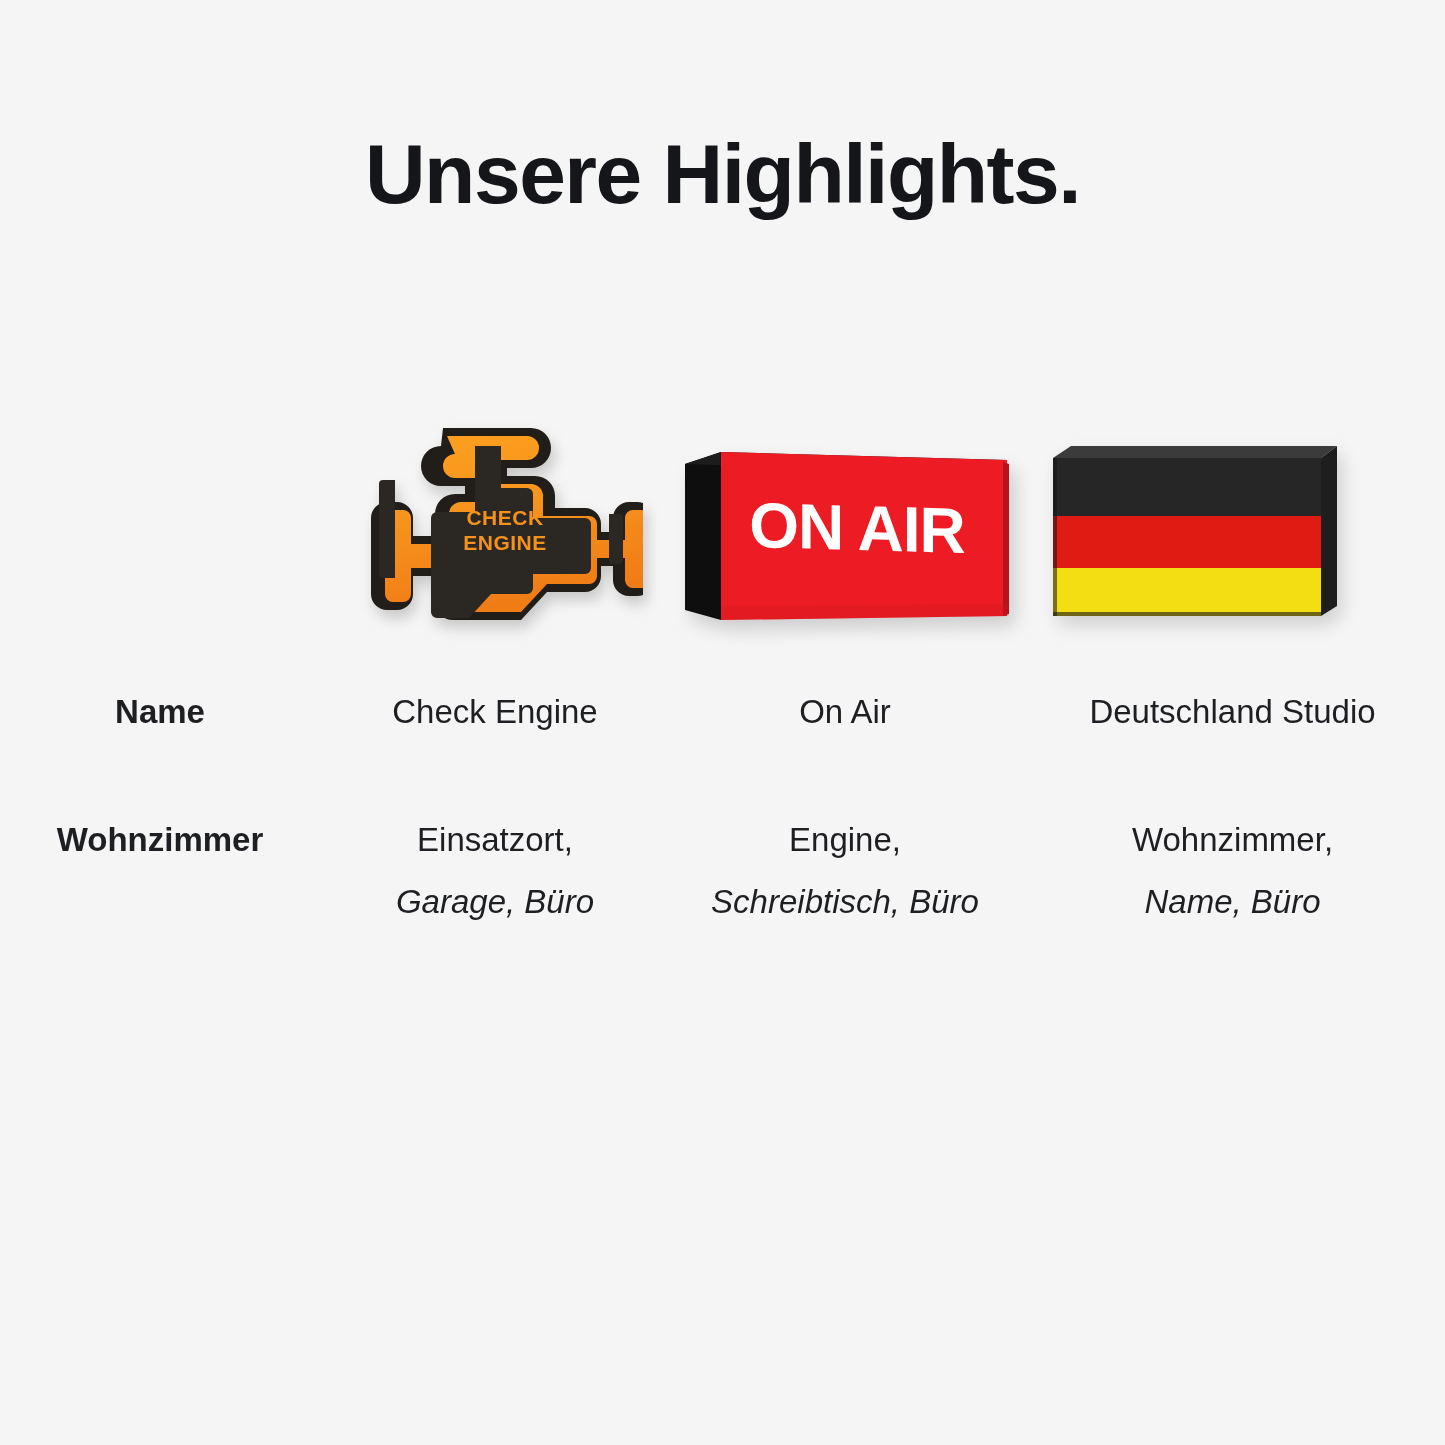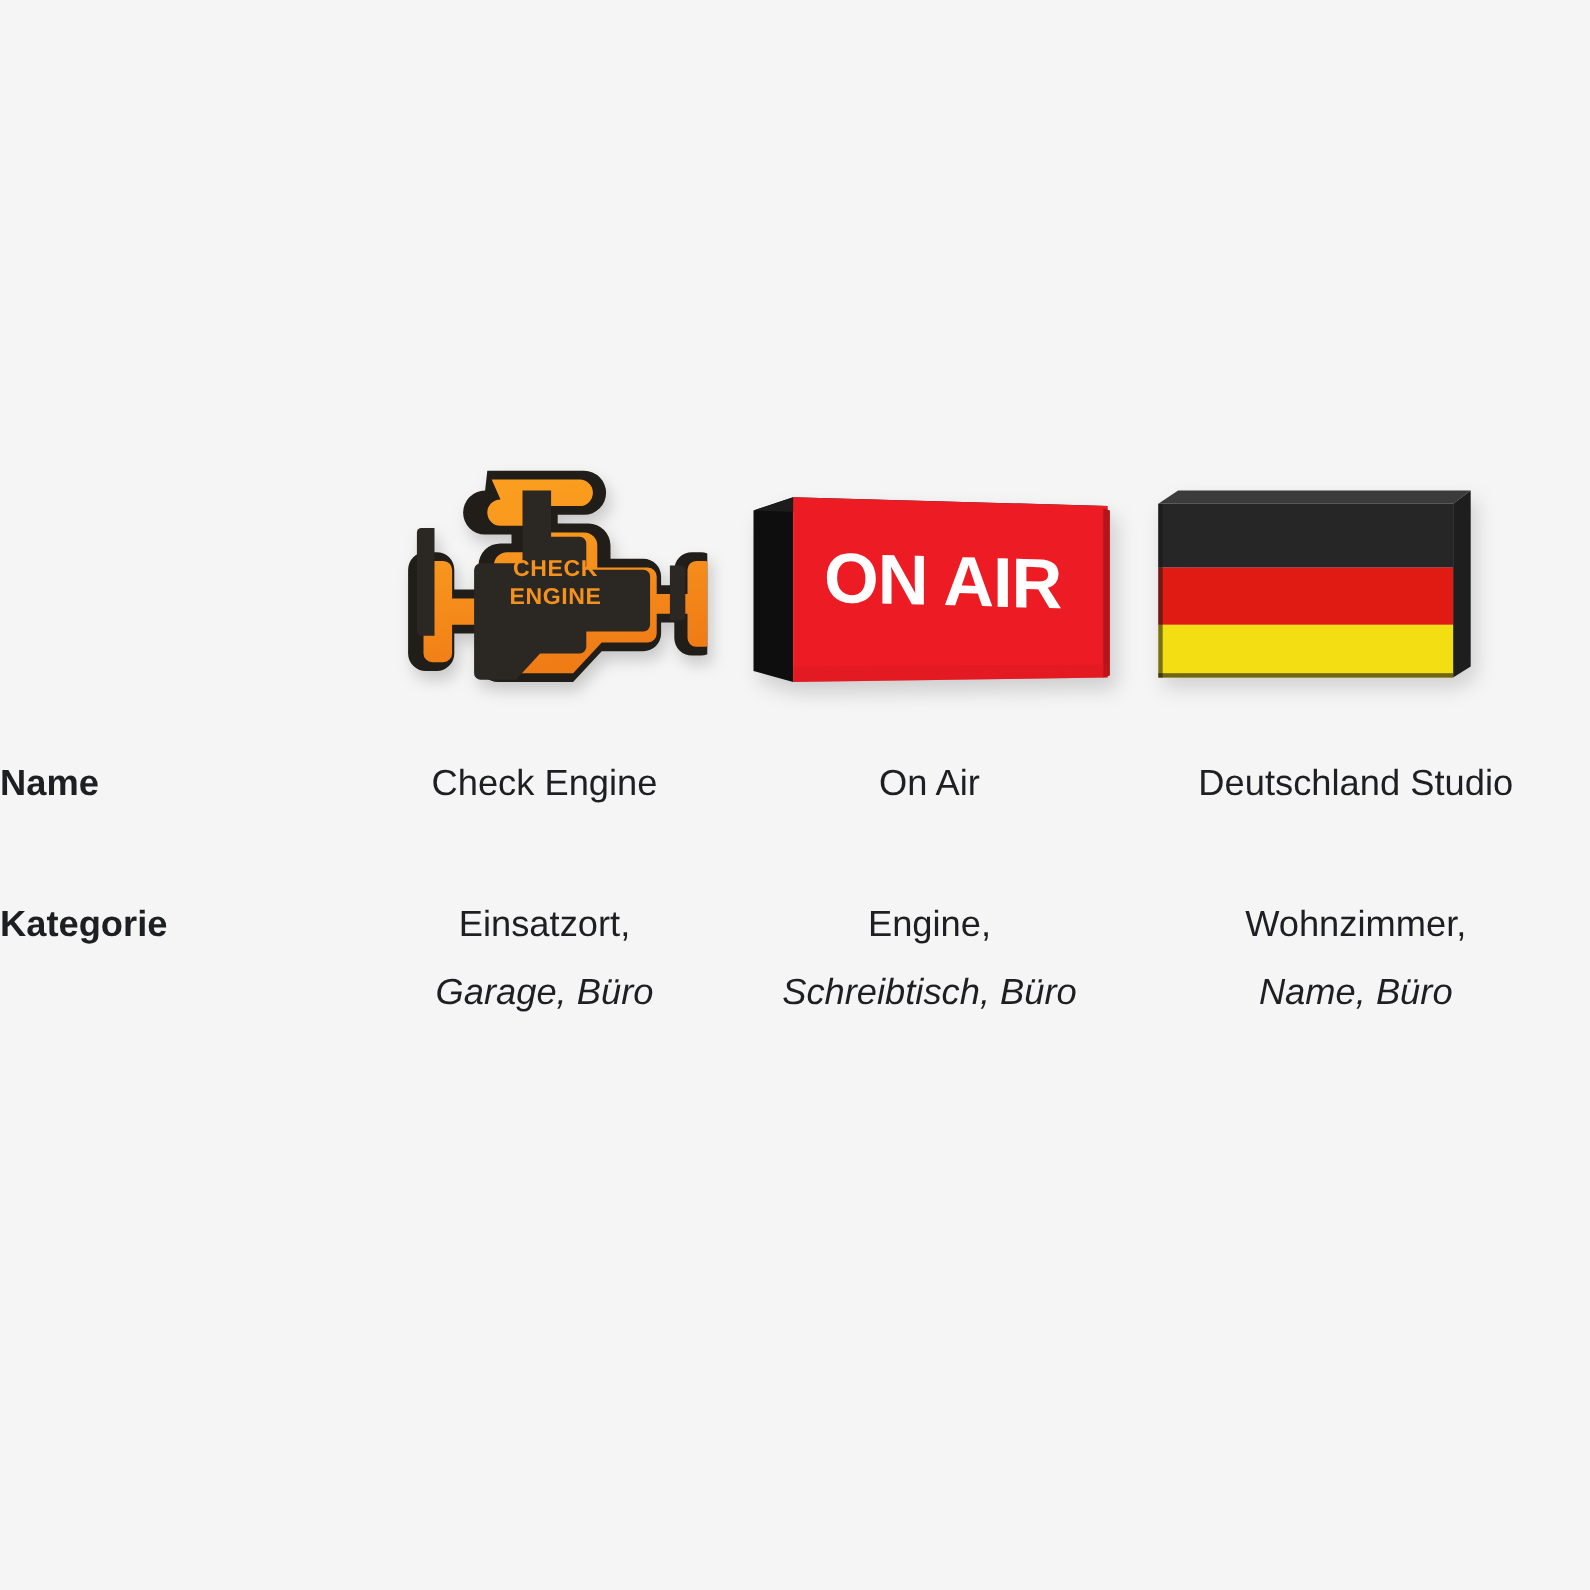--- a/index.html
+++ b/index.html
@@ -123,20 +123,21 @@
     width: 1445px;
     border-collapse: collapse;
     table-layout: fixed;
   }
   .spec-table td {
     padding: 0;
     vertical-align: top;
     color: #1e1f23;
     font-size: 33px;
     line-height: 1.34;
+    text-align: center;
   }
   .col-label { width: 320px; }
   .col-a { width: 350px; }
   .col-b { width: 350px; }
   .col-c { width: 425px; }
 
   .spec-row { height: 128px; }
   .spec-row-tall { height: 150px; }
 
   .cell-label {
@@ -151,20 +152,21 @@
     padding-top: 28px;
   }
   .cell-value span { display: block; }
   .cell-value .line2 { margin-top: 18px; font-style: italic; }
 </style>
 </head>
 <body>
 
 <div class="page">
 
+  <div class="title">Unsere Highlights.</div>
 
   <div class="products">
 
     <div class="product-cell" id="cell-check">
       <div class="check-engine-wrap">
         <svg width="296" height="222" viewBox="0 0 296 222" xmlns="http://www.w3.org/2000/svg">
           <defs>
             <linearGradient id="ceGlow" x1="0" y1="0" x2="0.25" y2="1">
               <stop offset="0%" stop-color="#fca01f"></stop>
               <stop offset="45%" stop-color="#f7941d"></stop>
@@ -259,21 +261,21 @@
           <span>On Air</span>
         </td>
         <td class="cell-value">
           <span>Deutschland Studio</span>
         </td>
       </tr>
 
 
 
       <tr class="spec-row-tall">
-        <td class="cell-label">Kategorie</td>
+        <td class="cell-label">Wohnzimmer</td>
         <td class="cell-value">
           <span>Einsatzort,</span>
           <span class="line2">Garage, Büro</span>
         </td>
         <td class="cell-value">
           <span>Engine,</span>
           <span class="line2">Schreibtisch, Büro</span>
         </td>
         <td class="cell-value">
           <span>Wohnzimmer,</span>

